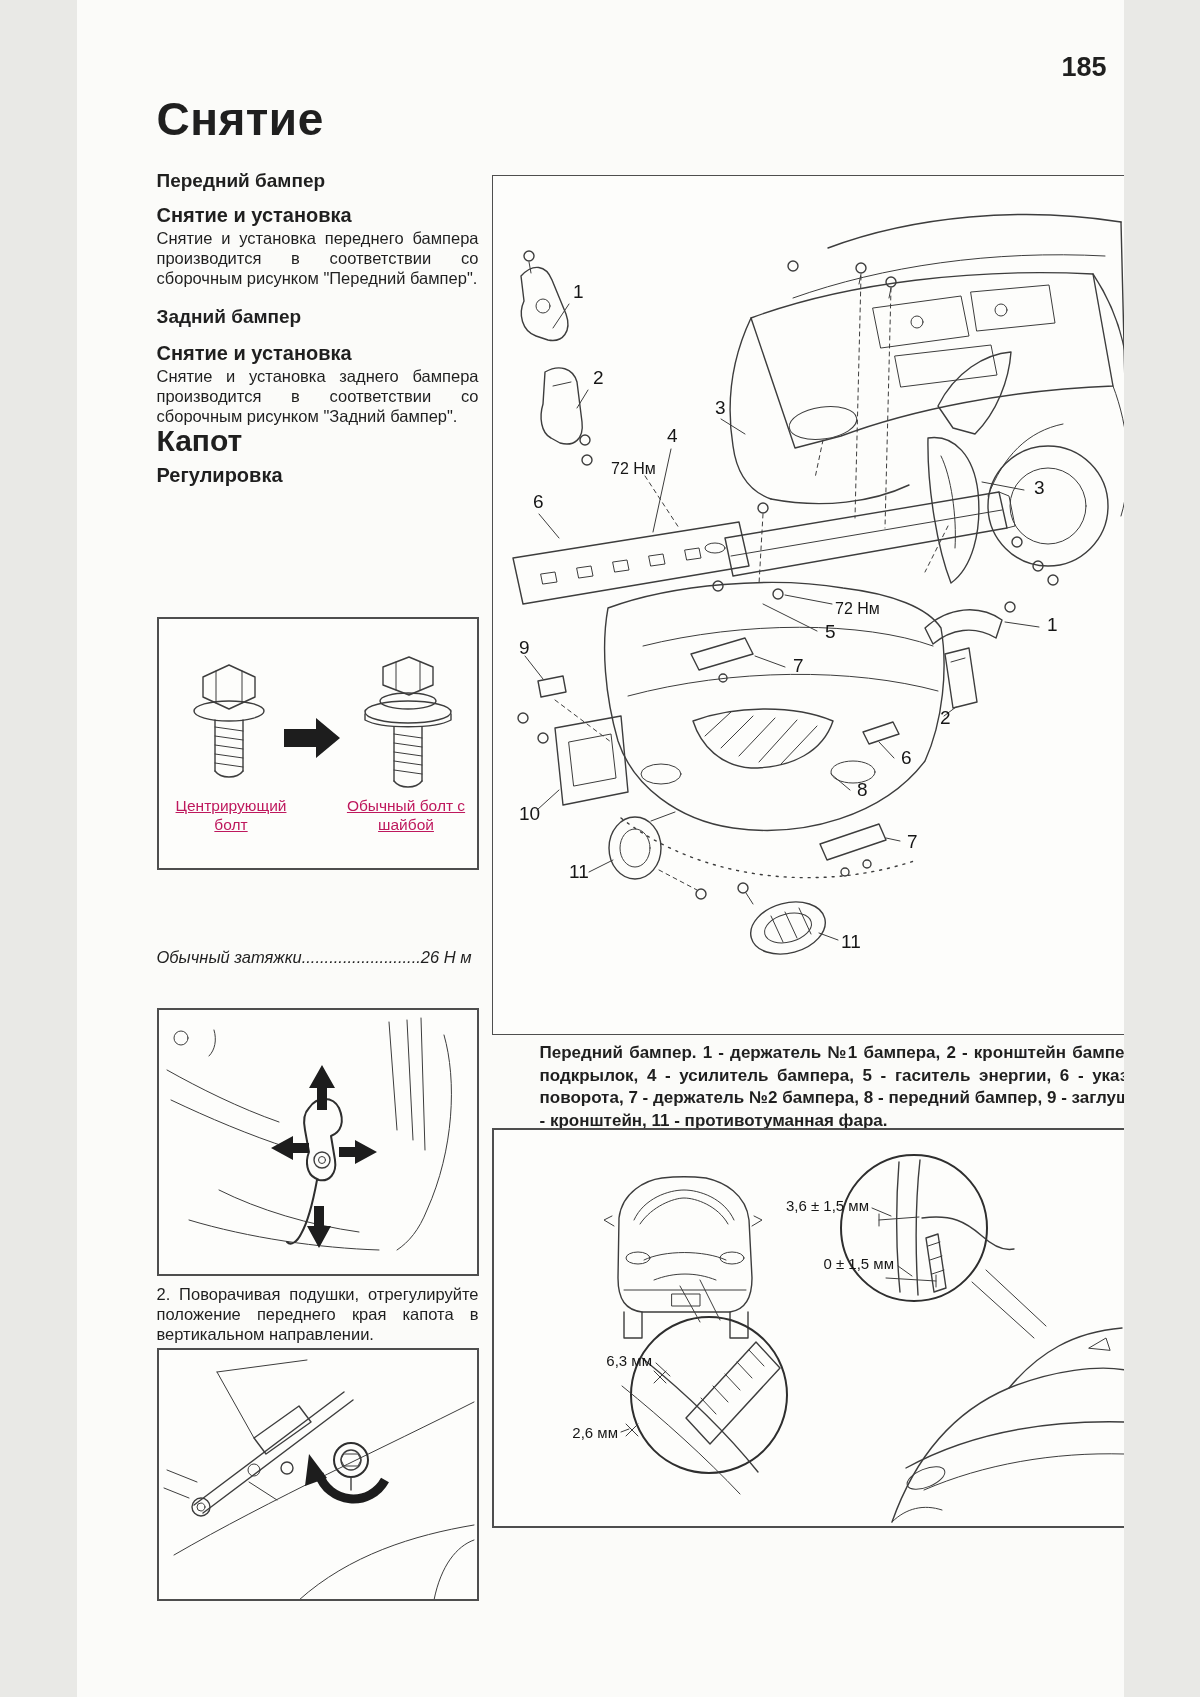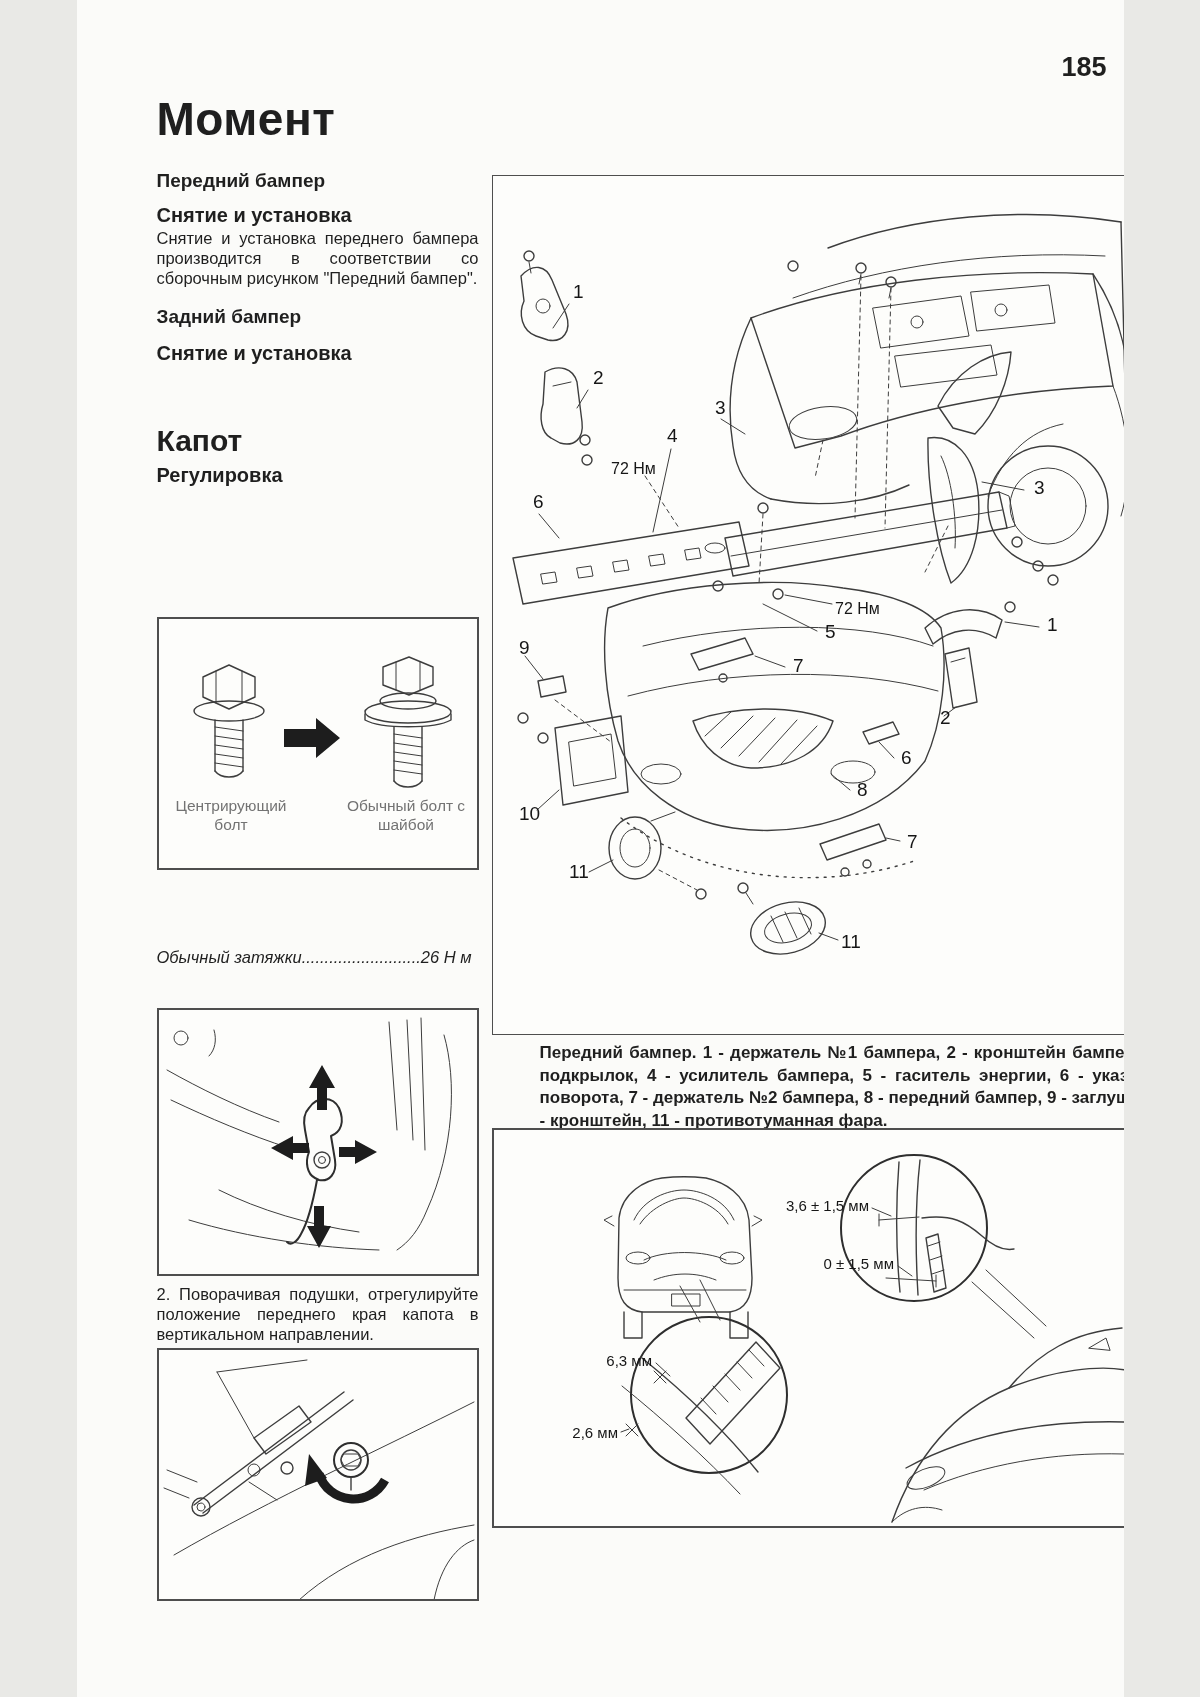--- a/index.html
+++ b/index.html
@@ -18,48 +18,49 @@
   .note-label{text-decoration:underline;}
   .torque{font-size:16.5px;font-style:italic;}
   .pagenum{font-size:27px;font-weight:bold;}
   .figure-box{
     position:absolute;border:2px solid #4e4e4e;background:#fdfdfb;box-sizing:border-box;
   }
   .figure-box.thin{border-width:1.5px;}
   .caption{font-size:17px;font-weight:bold;line-height:1.33;text-align:justify;margin-left:48px;}
   .caption.single{text-align:left;}
   .fig-label{
-    position:absolute;font-size:15.5px;line-height:1.2;text-align:center;color:#737373;
+    position:absolute;font-size:15.5px;line-height:1.2;text-align:center;color:#be185d;text-decoration:underline;
   }
   svg{display:block;}
   .ln{fill:none;stroke:#3d3d3d;stroke-width:1.4;stroke-linecap:round;stroke-linejoin:round;}
   .lnb{fill:none;stroke:#2e2e2e;stroke-width:2;stroke-linecap:round;stroke-linejoin:round;}
   .thin{stroke-width:1;}
   .dash{stroke-dasharray:4 4;}
   .dots{stroke-dasharray:2 6;}
   .blk{fill:#1d1d1d;stroke:none;}
   text.callout{font-family:"Liberation Sans",sans-serif;font-size:19px;fill:#161616;}
   text.torquelbl{font-family:"Liberation Sans",sans-serif;font-size:16px;fill:#161616;}
   text.dim{font-family:"Liberation Sans",sans-serif;font-size:15px;fill:#161616;}
 </style>
 </head>
 <body>
 
 <div class="page">
 
   <div class="abs pagenum" style="left:985px;top:52px;">185</div>
 
-  <div class="abs h-main" style="left:80px;top:92px;">Момент</div>
+  <div class="abs h-main" style="left:80px;top:92px;">Снятие</div>
 
   <div class="abs h1" style="left:80px;top:170px;">Передний бампер</div>
   <div class="abs h2" style="left:80px;top:204px;">Снятие и установка</div>
   <div class="abs body-text" style="left:80px;top:228px;width:322px;">Снятие и установка переднего бампера производится в соответствии со сборочным рисунком "Передний бампер".</div>
 
   <div class="abs h1" style="left:80px;top:306px;">Задний бампер</div>
   <div class="abs h2" style="left:80px;top:342px;">Снятие и установка</div>
+  <div class="abs body-text" style="left:80px;top:366px;width:322px;">Снятие и установка заднего бампера производится в соответствии со сборочным рисунком "Задний бампер".</div>
 
   <div class="abs h1" style="left:80px;top:424px;font-size:30px;">Капот</div>
   <div class="abs h2" style="left:80px;top:464px;">Регулировка</div>
 
   <div class="figure-box" style="left:80px;top:617px;width:322px;height:253px;">
     <svg width="318" height="249" viewBox="0 0 318 249">
       <g>
         <path class="ln" d="M44,58 L70,46 L96,58 L96,78 L70,90 L44,78 Z"></path>
         <path class="ln thin" d="M57,52 L57,84 M83,52 L83,84"></path>
         <ellipse class="ln" cx="70" cy="92" rx="35" ry="10"></ellipse>

